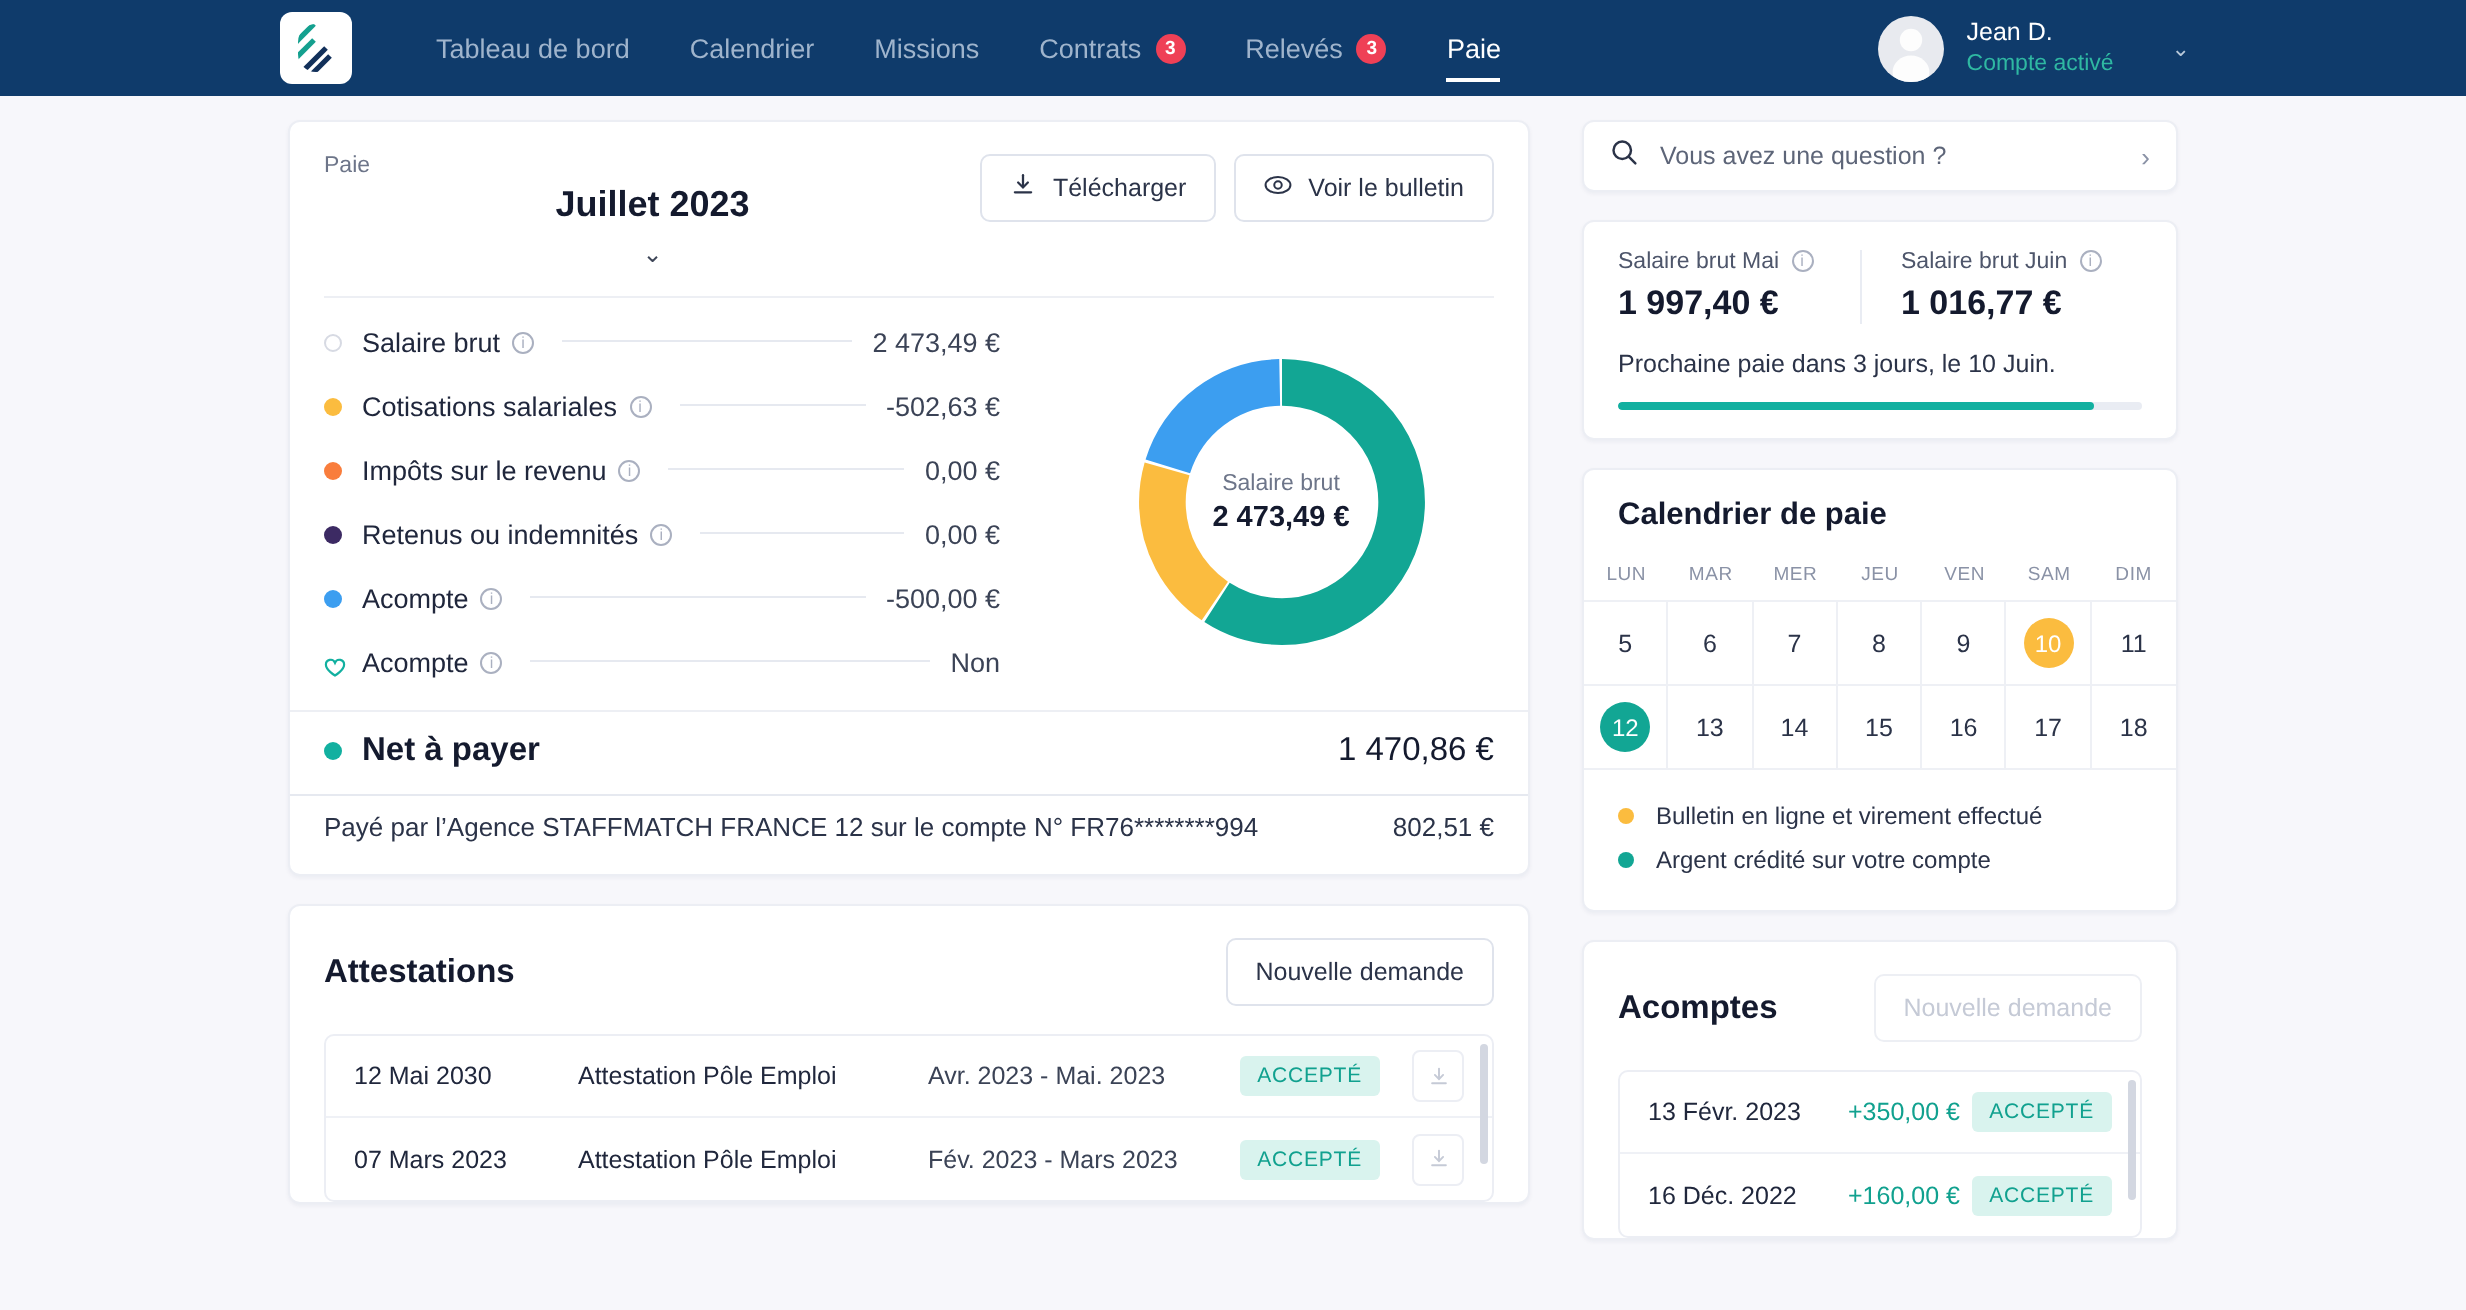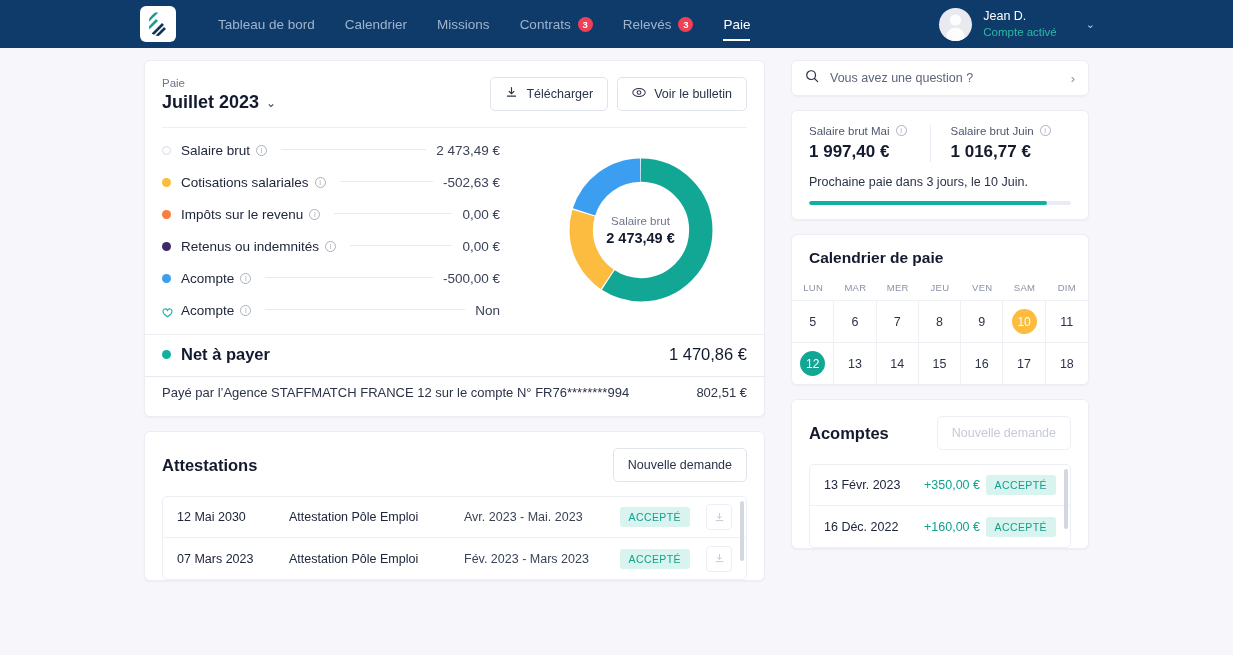--- a/index.html
+++ b/index.html
@@ -60,21 +60,21 @@
     box-shadow: 0 1px 2px rgba(25,35,70,.05);
     margin-bottom: 14px;
   }
 
   
   .paie-head { display: flex; align-items: flex-start; padding: 16px 17px 0 17px; }
   .paie-head-l { flex: 1; }
   .paie-label { font-size: 11.5px; color: #6d7589; }
   .paie-month {
     font-size: 18px; font-weight: bold; color: #141a2e; margin-top: 3px;
-    display: flex; align-items: center; gap: 7px; cursor: pointer;
+    display: flex; align-items: center; gap: 7px; cursor: pointer; flex-direction: column;
   }
   .paie-month .cv { font-size: 12px; font-weight: normal; color: #3e4658; }
   .btn {
     border: 1px solid #dfe3ec; background: #fff; border-radius: 5px;
     height: 34px; padding: 0 14px; font-size: 12.5px; color: #2b3348;
     display: inline-flex; align-items: center; gap: 8px; cursor: pointer;
     font-family: "Liberation Sans", sans-serif; white-space: nowrap;
   }
   .btn + .btn { margin-left: 9px; }
   .divider { height: 1px; background: #edeff4; margin: 14px 17px 0 17px; }
@@ -518,20 +518,30 @@
         <div class="cal-cell">
             <span>16</span>
           </div>
         <div class="cal-cell">
             <span>17</span>
           </div>
         <div class="cal-cell">
             <span>18</span>
           </div>
       </div>
+      <div class="cal-legend">
+        <div class="leg">
+          <span class="d" style="background:#fbbc3f"></span>
+          <span>Bulletin en ligne et virement effectué</span>
+        </div>
+        <div class="leg">
+          <span class="d" style="background:#12a694"></span>
+          <span>Argent crédité sur votre compte</span>
+        </div>
+      </div>
     </div>
 
     <div class="card">
       <div class="lc-head">
         <span class="lc-title">Acomptes</span>
         <button class="btn disabled">
           <span>Nouvelle demande</span>
         </button>
       </div>
       <div class="lc-body">

